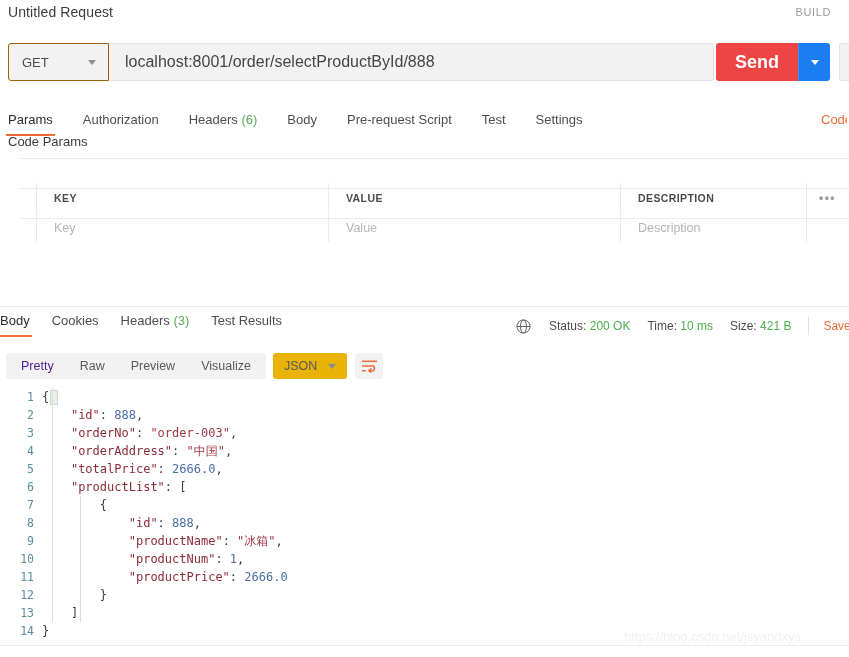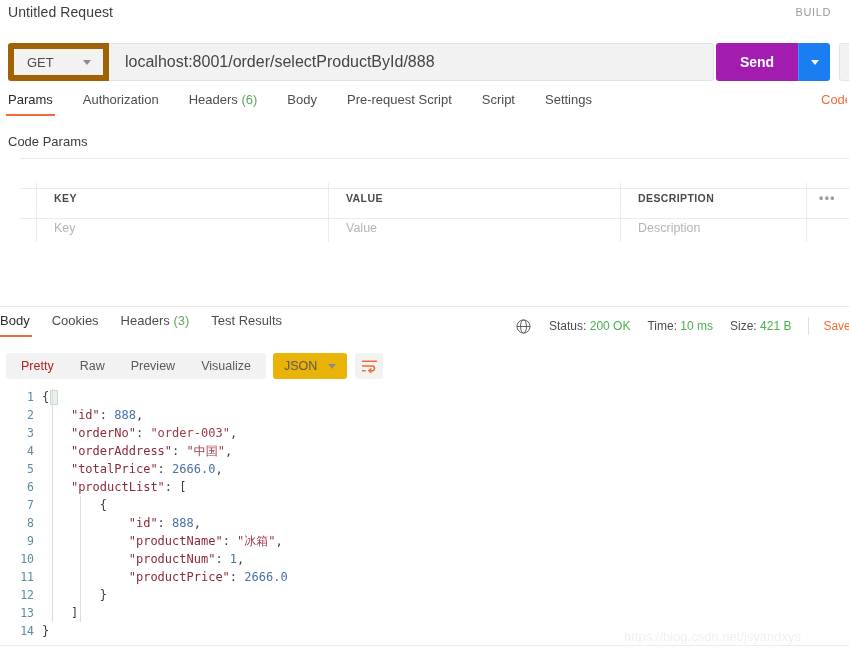--- a/index.html
+++ b/index.html
@@ -23,40 +23,40 @@
   }
   .build-label {
     position: absolute; right: 18px; top: 6px;
     font-size: 11px; color: #9a9a9a; letter-spacing: .6px;
   }
 
   
   .urlbar { position: absolute; left: 8px; top: 43px; height: 38px; width: 841px; }
   .method-box {
     position: absolute; left: 0; top: 0; width: 101px; height: 38px;
-    background: #f2f2f2; border: 6px solid #a16207; border-radius: 3px 0 0 3px;
+    background: #f2f2f2; border: 1px solid #a16207; border-radius: 3px 0 0 3px;
     display: flex; align-items: center;
   }
   .method-label { font-size: 13px; color: #4d4d4d; padding-left: 13px; flex: 1; }
   .caret {
     width: 0; height: 0; border-left: 4px solid transparent;
     border-right: 4px solid transparent; border-top: 5px solid #8c8c8c;
     margin-right: 12px;
   }
   .url-input-wrap {
     position: absolute; left: 101px; top: 0; width: 605px; height: 38px;
     background: #f2f2f2; border: 1px solid #e3e3e3; border-left: none;
     border-radius: 0 3px 3px 0; display: flex; align-items: center;
   }
   .url-text { font-size: 16px; color: #454545; padding-left: 16px; }
   .send-btn {
     position: absolute; left: 708px; top: 0; width: 82px; height: 38px;
-    background: #a21caf; border-radius: 3px 0 0 3px;
+    background: #ef4444; border-radius: 3px 0 0 3px;
     display: flex; align-items: center; justify-content: center;
-    color: #fff; font-size: 14px; font-weight: bold; cursor: pointer;
+    color: #fff; font-size: 18px; font-weight: bold; cursor: pointer;
   }
   .send-caret-btn {
     position: absolute; left: 790px; top: 0; width: 32px; height: 38px;
     background: #1a7ef2; border-radius: 0 3px 3px 0;
     border-left: 1px solid #3e92f5;
     display: flex; align-items: center; justify-content: center; cursor: pointer;
   }
   .caret-white {
     width: 0; height: 0; border-left: 4px solid transparent;
     border-right: 4px solid transparent; border-top: 5px solid #ffffff;
@@ -64,21 +64,21 @@
   .save-btn-clipped {
     position: absolute; left: 831px; top: 0; width: 50px; height: 38px;
     background: #f2f2f2; border: 1px solid #e3e3e3; border-radius: 3px;
     display: flex; align-items: center; cursor: pointer;
     overflow: hidden;
   }
   .save-btn-clipped span { font-size: 13px; color: #4d4d4d; padding-left: 9px; white-space: nowrap; }
 
   
   .req-tabs {
-    position: absolute; left: 0; top: 92px; width: 849px; height: 28px;
+    position: absolute; left: 0; top: 112px; width: 849px; height: 28px;
     display: flex; align-items: flex-start; padding-left: 8px;
   }
   .tab {
     font-size: 13px; color: #4d4d4d; margin-right: 30px; position: relative;
     padding-bottom: 9px; cursor: pointer; white-space: nowrap;
   }
   .tab .cnt { color: #5aaa5a; }
   .tab.active { color: #2b2b2b; }
   .tab.active::after {
     content: ""; position: absolute; left: -2px; right: -2px; bottom: 0;
@@ -139,21 +139,21 @@
     position: absolute; left: 6px; top: 353px; height: 26px; display: flex; align-items: center;
   }
   .seg {
     background: #f2f2f2; border-radius: 3px; height: 26px; display: flex; align-items: center;
     padding: 0 2px;
   }
   .seg-item {
     font-size: 12.5px; color: #5a5a5a; padding: 0 13px; height: 22px;
     display: flex; align-items: center; cursor: pointer; border-radius: 2px;
   }
-  .seg-item.active { color: #b91c1c; }
+  .seg-item.active { color: #4c1d95; }
   .fmt-select {
     background: #eab308; border-radius: 3px; height: 26px; margin-left: 7px;
     display: flex; align-items: center; padding: 0 11px; cursor: pointer;
   }
   .fmt-select .lbl { font-size: 12.5px; color: #5a5a5a; margin-right: 11px; }
   .wrap-btn {
     width: 28px; height: 26px; background: #f2f2f2; border-radius: 3px; margin-left: 8px;
     display: flex; align-items: center; justify-content: center; cursor: pointer;
   }
 
@@ -227,21 +227,21 @@
       <span>Headers</span>
       <span class="cnt">(6)</span>
     </div>
     <div class="tab">
       <span>Body</span>
     </div>
     <div class="tab">
       <span>Pre-request Script</span>
     </div>
     <div class="tab">
-      <span>Script</span>
+      <span>Test</span>
     </div>
     <div class="tab">
       <span>Settings</span>
     </div>
     <div class="code-link">Code</div>
   </div>
 
   <div class="qp-label">Code Params</div>
   <div class="qp-table">
     <div class="qp-row qp-head">

